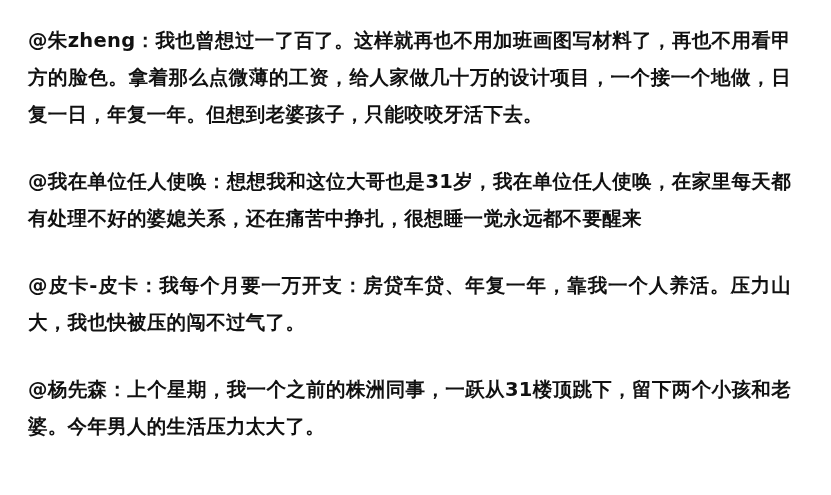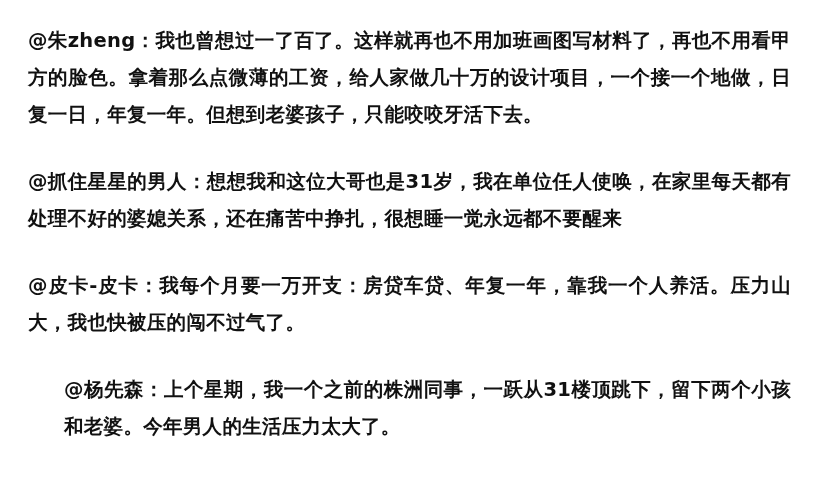--- a/index.html
+++ b/index.html
@@ -26,42 +26,41 @@
     font-size: 19.5px;
     line-height: 37px;
     color: #111111;
     font-weight: bold;
     letter-spacing: 0.3px;
     text-align: justify;
     text-justify: inter-ideograph;
   }
   .comment:last-child {
     margin-bottom: 0;
-    margin-left: 36px;
   }
   .handle {
     font-weight: bold;
     color: #111111;
   }
   .body-text {
     font-weight: bold;
     color: #111111;
   }
 </style>
 </head>
 <body>
 
 <div class="page">
 
   <p class="comment">
     <span class="handle">@朱zheng：</span><span class="body-text">我也曾想过一了百了。这样就再也不用加班画图写材料了，再也不用看甲方的脸色。拿着那么点微薄的工资，给人家做几十万的设计项目，一个接一个地做，日复一日，年复一年。但想到老婆孩子，只能咬咬牙活下去。</span>
   </p>
 
   <p class="comment">
-    <span class="handle">@抓住星星的男人：</span><span class="body-text">想想我和这位大哥也是31岁，我在单位任人使唤，在家里每天都有处理不好的婆媳关系，还在痛苦中挣扎，很想睡一觉永远都不要醒来</span>
+    <span class="handle">@我在单位任人使唤：</span><span class="body-text">想想我和这位大哥也是31岁，我在单位任人使唤，在家里每天都有处理不好的婆媳关系，还在痛苦中挣扎，很想睡一觉永远都不要醒来</span>
   </p>
 
   <p class="comment">
     <span class="handle">@皮卡-皮卡：</span><span class="body-text">我每个月要一万开支：房贷车贷、年复一年，靠我一个人养活。压力山大，我也快被压的闯不过气了。</span>
   </p>
 
   <p class="comment">
     <span class="handle">@杨先森：</span><span class="body-text">上个星期，我一个之前的株洲同事，一跃从31楼顶跳下，留下两个小孩和老婆。今年男人的生活压力太大了。</span>
   </p>
 

